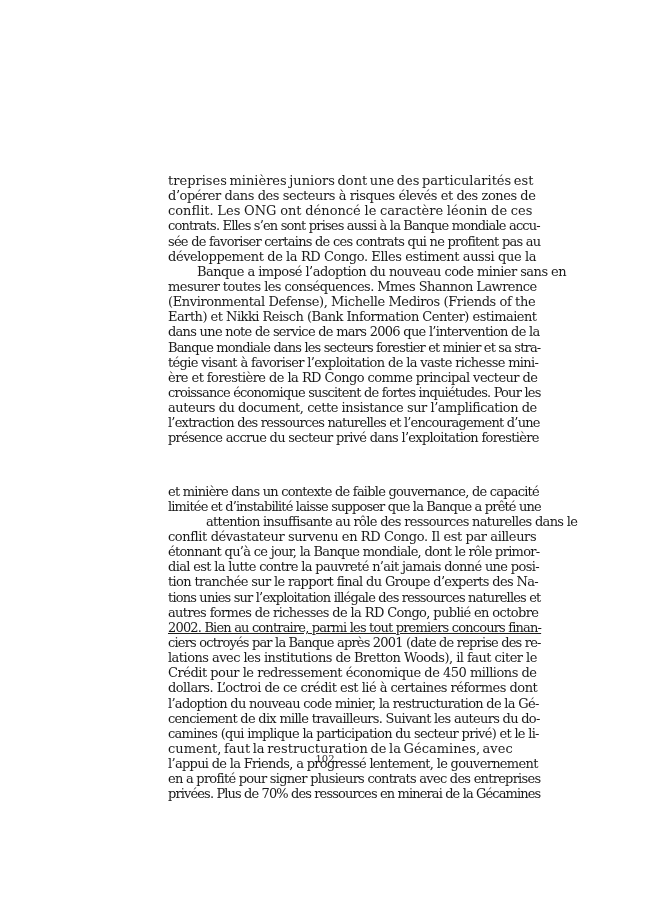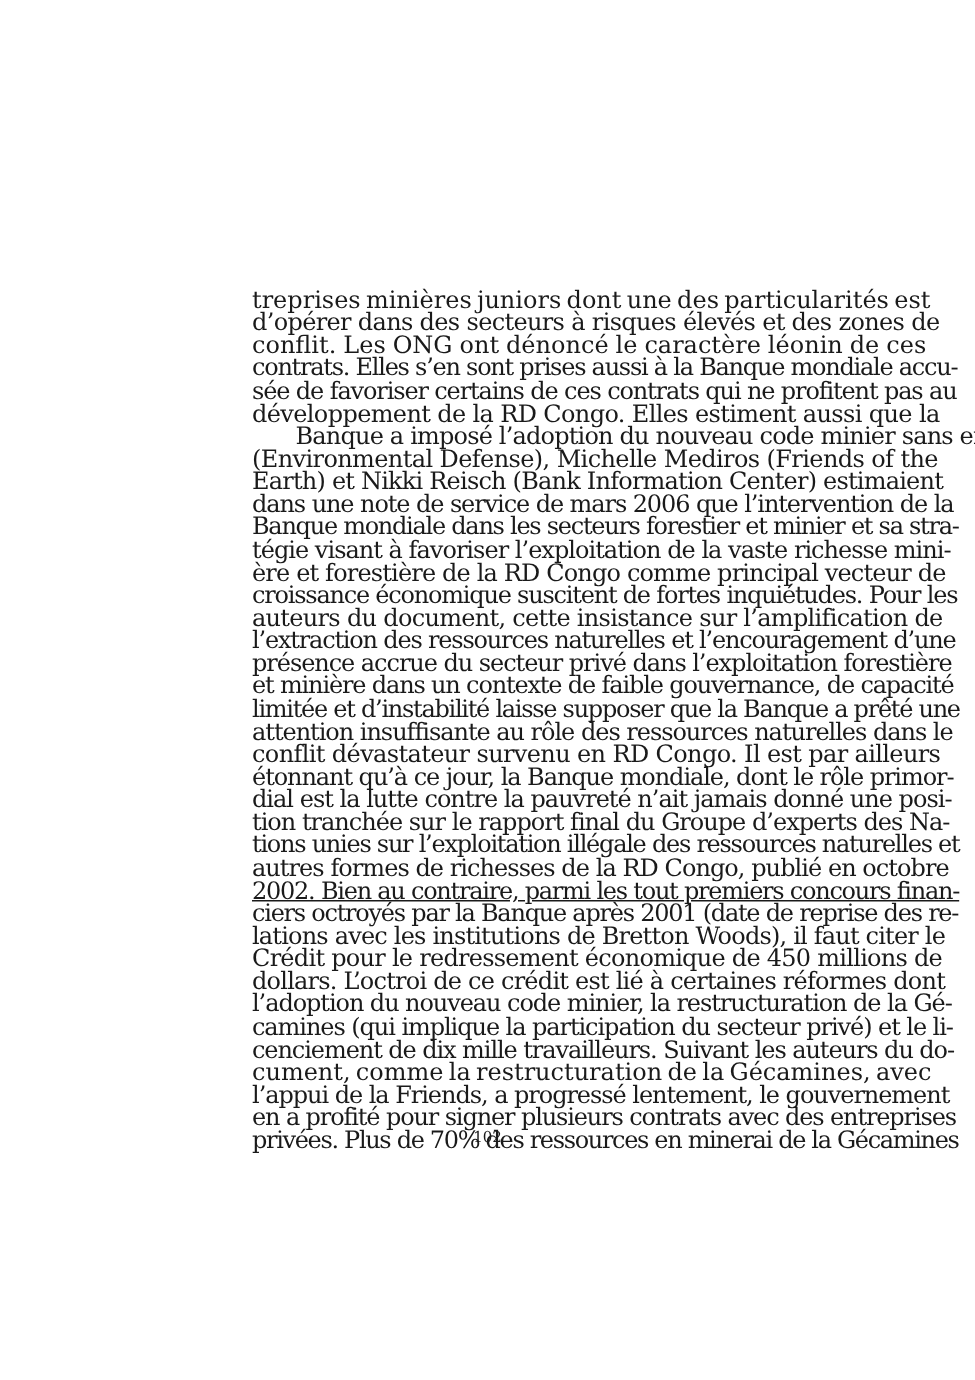--- a/index.html
+++ b/index.html
@@ -15,24 +15,24 @@
     }
     .page {
       position: absolute;
       left: 0; top: 0;
       width: 650px; height: 920px;
       background: #ffffff;
     }
     .text-block {
       position: absolute;
       left: 168px;
-      top: 192px;
+      top: 173px;
       width: 313px;
       font-family: "DejaVu Serif", "Liberation Serif", serif;
-      font-size: 16px;
+      font-size: 13px;
       line-height: 15.15px;
       color: #1a1a1a;
     }
     .line {
       display: block;
       text-align: justify;
       text-align-last: justify;
       white-space: nowrap;
       height: 15.15px;
       overflow: visible;
@@ -56,47 +56,48 @@
 
 <div class="page">
   <div class="text-block">
     <span class="line" style="display: block; width: 313px; word-spacing: -1.57143px; text-align-last: left;">treprises minières juniors dont une des particularités est</span>
     <span class="line" style="display: block; width: 313px; letter-spacing: -0.440678px; text-align-last: left;">d’opérer dans des secteurs à risques élevés et des zones de</span>
     <span class="line" style="display: block; width: 313px; word-spacing: -0.444444px; text-align-last: left;">conflit. Les ONG ont dénoncé le caractère léonin de ces</span>
     <span class="line" style="display: block; width: 313px; letter-spacing: -0.830769px; text-align-last: left;">contrats. Elles s’en sont prises aussi à la Banque mondiale accu-</span>
     <span class="line" style="display: block; width: 313px; letter-spacing: -0.753846px; text-align-last: left;">sée de favoriser certains de ces contrats qui ne profitent pas au</span>
     <span class="line" style="display: block; width: 313px; letter-spacing: -0.421053px; text-align-last: left;">développement de la RD Congo. Elles estiment aussi que la</span>
     <span class="line" style="display: block; width: 313px; letter-spacing: -0.54386px; text-align-last: left; margin-left: 29px;">Banque a imposé l’adoption du nouveau code minier sans en</span>
+    <span class="line" style="display: block; width: 313px; letter-spacing: -0.555556px; text-align-last: left;">mesurer toutes les conséquences. Mmes Shannon Lawrence</span>
     <span class="line" style="display: block; width: 313px; letter-spacing: -0.403509px; text-align-last: left;">(Environmental Defense), Michelle Mediros (Friends of the</span>
     <span class="line" style="display: block; width: 313px; letter-spacing: -0.525424px; text-align-last: left;">Earth) et Nikki Reisch (Bank Information Center) estimaient</span>
     <span class="line" style="display: block; width: 313px; letter-spacing: -0.725806px; text-align-last: left;">dans une note de service de mars 2006 que l’intervention de la</span>
     <span class="line" style="display: block; width: 313px; letter-spacing: -0.846154px; text-align-last: left;">Banque mondiale dans les secteurs forestier et minier et sa stra-</span>
     <span class="line" style="display: block; width: 313px; letter-spacing: -0.651515px; text-align-last: left;">tégie visant à favoriser l’exploitation de la vaste richesse mini-</span>
     <span class="line" style="display: block; width: 313px; letter-spacing: -0.559322px; text-align-last: left;">ère et forestière de la RD Congo comme principal vecteur de</span>
     <span class="line" style="display: block; width: 313px; letter-spacing: -0.809524px; text-align-last: left;">croissance économique suscitent de fortes inquiétudes. Pour les</span>
     <span class="line" style="display: block; width: 313px; letter-spacing: -0.466667px; text-align-last: left;">auteurs du document, cette insistance sur l’amplification de</span>
     <span class="line" style="display: block; width: 313px; letter-spacing: -0.793651px; text-align-last: left;">l’extraction des ressources naturelles et l’encouragement d’une</span>
     <span class="line" style="display: block; width: 313px; letter-spacing: -0.698413px; text-align-last: left;">présence accrue du secteur privé dans l’exploitation forestière</span>
-    <span class="line" style="display: block; width: 313px; letter-spacing: -0.774194px; text-align-last: left;">et minière dans un contexte de faible gouvernance, de capacité</span>
+    <span class="line" style="display: block; width: 313px; letter-spacing: -0.774194px; text-align-last: left; margin-top: 38px;">et minière dans un contexte de faible gouvernance, de capacité</span>
     <span class="line" style="display: block; width: 313px; letter-spacing: -0.848485px; text-align-last: left;">limitée et d’instabilité laisse supposer que la Banque a prêté une</span>
-    <span class="line" style="display: block; width: 313px; letter-spacing: -0.6875px; text-align-last: left;">attention insuffisante au rôle des ressources naturelles dans le</span>
+    <span class="line" style="display: block; width: 313px; letter-spacing: -0.6875px; text-align-last: left; margin-left: 38px;">attention insuffisante au rôle des ressources naturelles dans le</span>
     <span class="line" style="display: block; width: 313px; letter-spacing: -0.416667px; text-align-last: left;">conflit dévastateur survenu en RD Congo. Il est par ailleurs</span>
     <span class="line" style="display: block; width: 313px; letter-spacing: -0.714286px; text-align-last: left;">étonnant qu’à ce jour, la Banque mondiale, dont le rôle primor-</span>
     <span class="line" style="display: block; width: 313px; letter-spacing: -0.661538px; text-align-last: left;">dial est la lutte contre la pauvreté n’ait jamais donné une posi-</span>
     <span class="line" style="display: block; width: 313px; letter-spacing: -0.66129px; text-align-last: left;">tion tranchée sur le rapport final du Groupe d’experts des Na-</span>
     <span class="line" style="display: block; width: 313px; letter-spacing: -0.838235px; text-align-last: left;">tions unies sur l’exploitation illégale des ressources naturelles et</span>
     <span class="line" style="display: block; width: 313px; letter-spacing: -0.633333px; text-align-last: left;">autres formes de richesses de la RD Congo, publié en octobre</span>
     <span class="line" style="display: block; width: 313px; letter-spacing: -0.828125px; text-align-last: left; text-decoration: underline;">2002. Bien au contraire, parmi les tout premiers concours finan-</span>
     <span class="line" style="display: block; width: 313px; letter-spacing: -0.828125px; text-align-last: left;">ciers octroyés par la Banque après 2001 (date de reprise des re-</span>
     <span class="line" style="display: block; width: 313px; letter-spacing: -0.538462px; text-align-last: left;">lations avec les institutions de Bretton Woods), il faut citer le</span>
     <span class="line" style="display: block; width: 313px; letter-spacing: -0.491228px; text-align-last: left;">Crédit pour le redressement économique de 450 millions de</span>
     <span class="line" style="display: block; width: 313px; letter-spacing: -0.515625px; text-align-last: left;">dollars. L’octroi de ce crédit est lié à certaines réformes dont</span>
     <span class="line" style="display: block; width: 313px; letter-spacing: -0.714286px; text-align-last: left;">l’adoption du nouveau code minier, la restructuration de la Gé-</span>
+    <span class="line" style="display: block; width: 313px; letter-spacing: -0.71875px; text-align-last: left;">cenciement de dix mille travailleurs. Suivant les auteurs du do-</span>
     <span class="line" style="display: block; width: 313px; letter-spacing: -0.712121px; text-align-last: left;">camines (qui implique la participation du secteur privé) et le li-</span>
-    <span class="line" style="display: block; width: 313px; letter-spacing: -0.71875px; text-align-last: left;">cenciement de dix mille travailleurs. Suivant les auteurs du do-</span>
-    <span class="line" style="display: block; width: 313px; word-spacing: -1.57143px; text-align-last: left;">cument, comme la restructuration de la Gécamines, avec</span>
+    <span class="line" style="display: block; width: 313px; word-spacing: -1.57143px; text-align-last: left;">cument, faut la restructuration de la Gécamines, avec</span>
     <span class="line" style="display: block; width: 313px; letter-spacing: -0.7px; text-align-last: left;">l’appui de la Friends, a progressé lentement, le gouvernement</span>
     <span class="line" style="display: block; width: 313px; letter-spacing: -0.75px; text-align-last: left;">en a profité pour signer plusieurs contrats avec des entreprises</span>
     <span class="line last" style="display: block; width: 313px; letter-spacing: -0.887097px; text-align-last: left;">privées. Plus de 70% des ressources en minerai de la Gécamines</span>
   </div>
 
   <div class="page-number">102</div>
 </div>
 
 </body></html>

